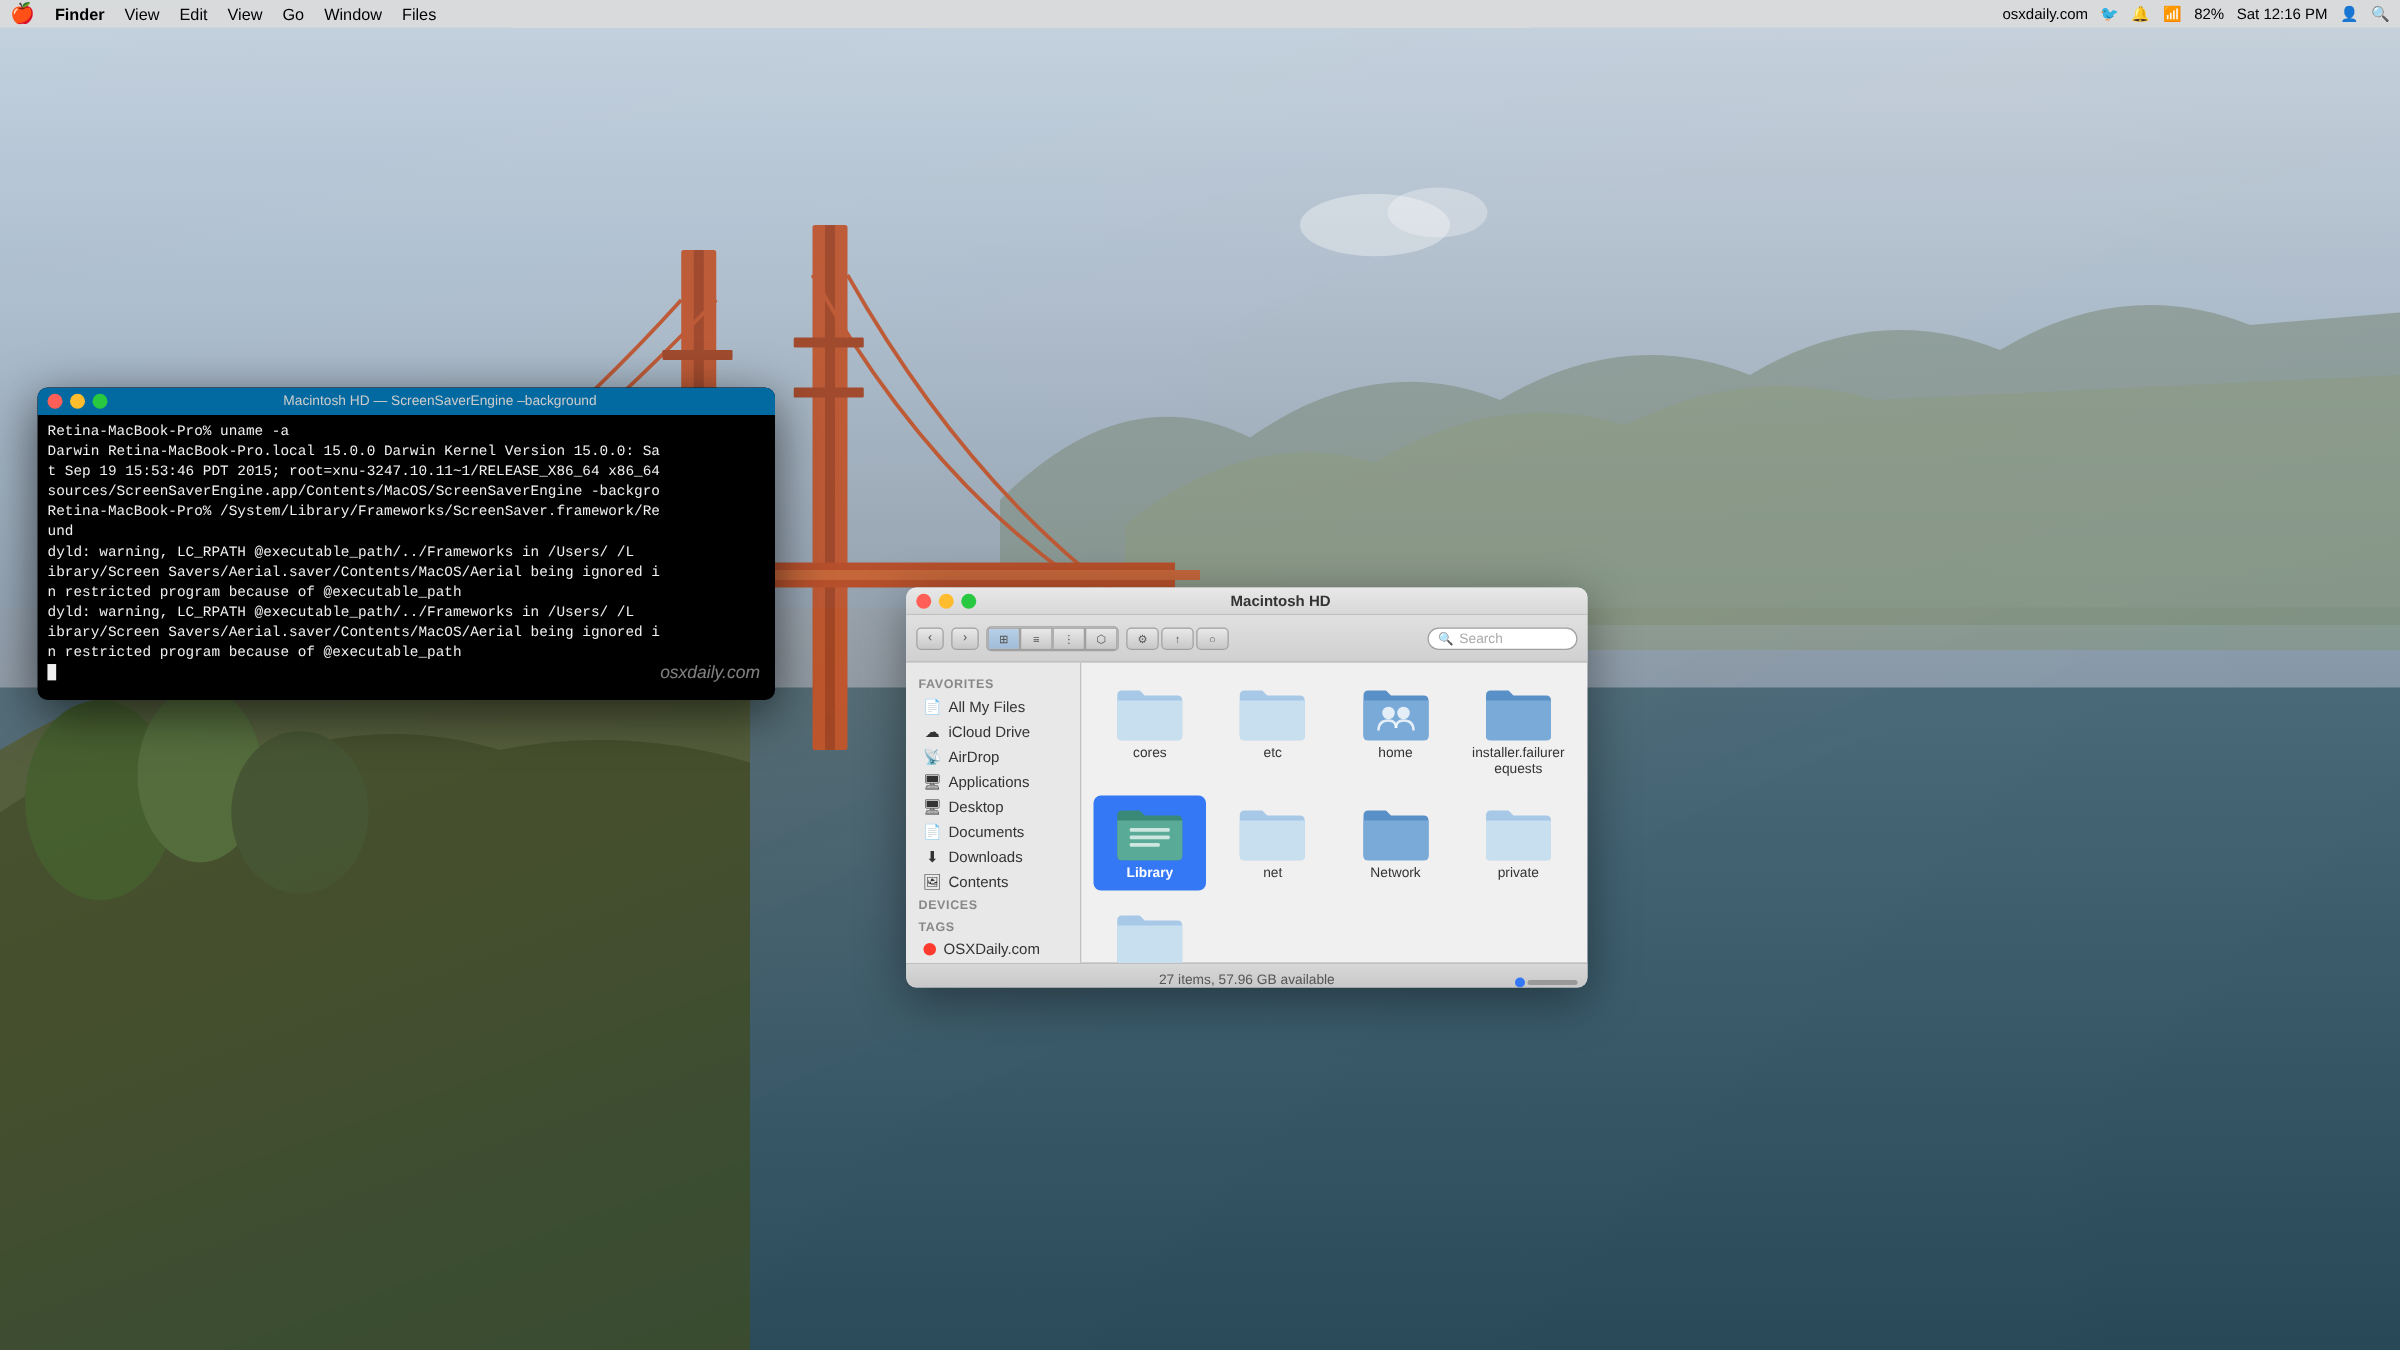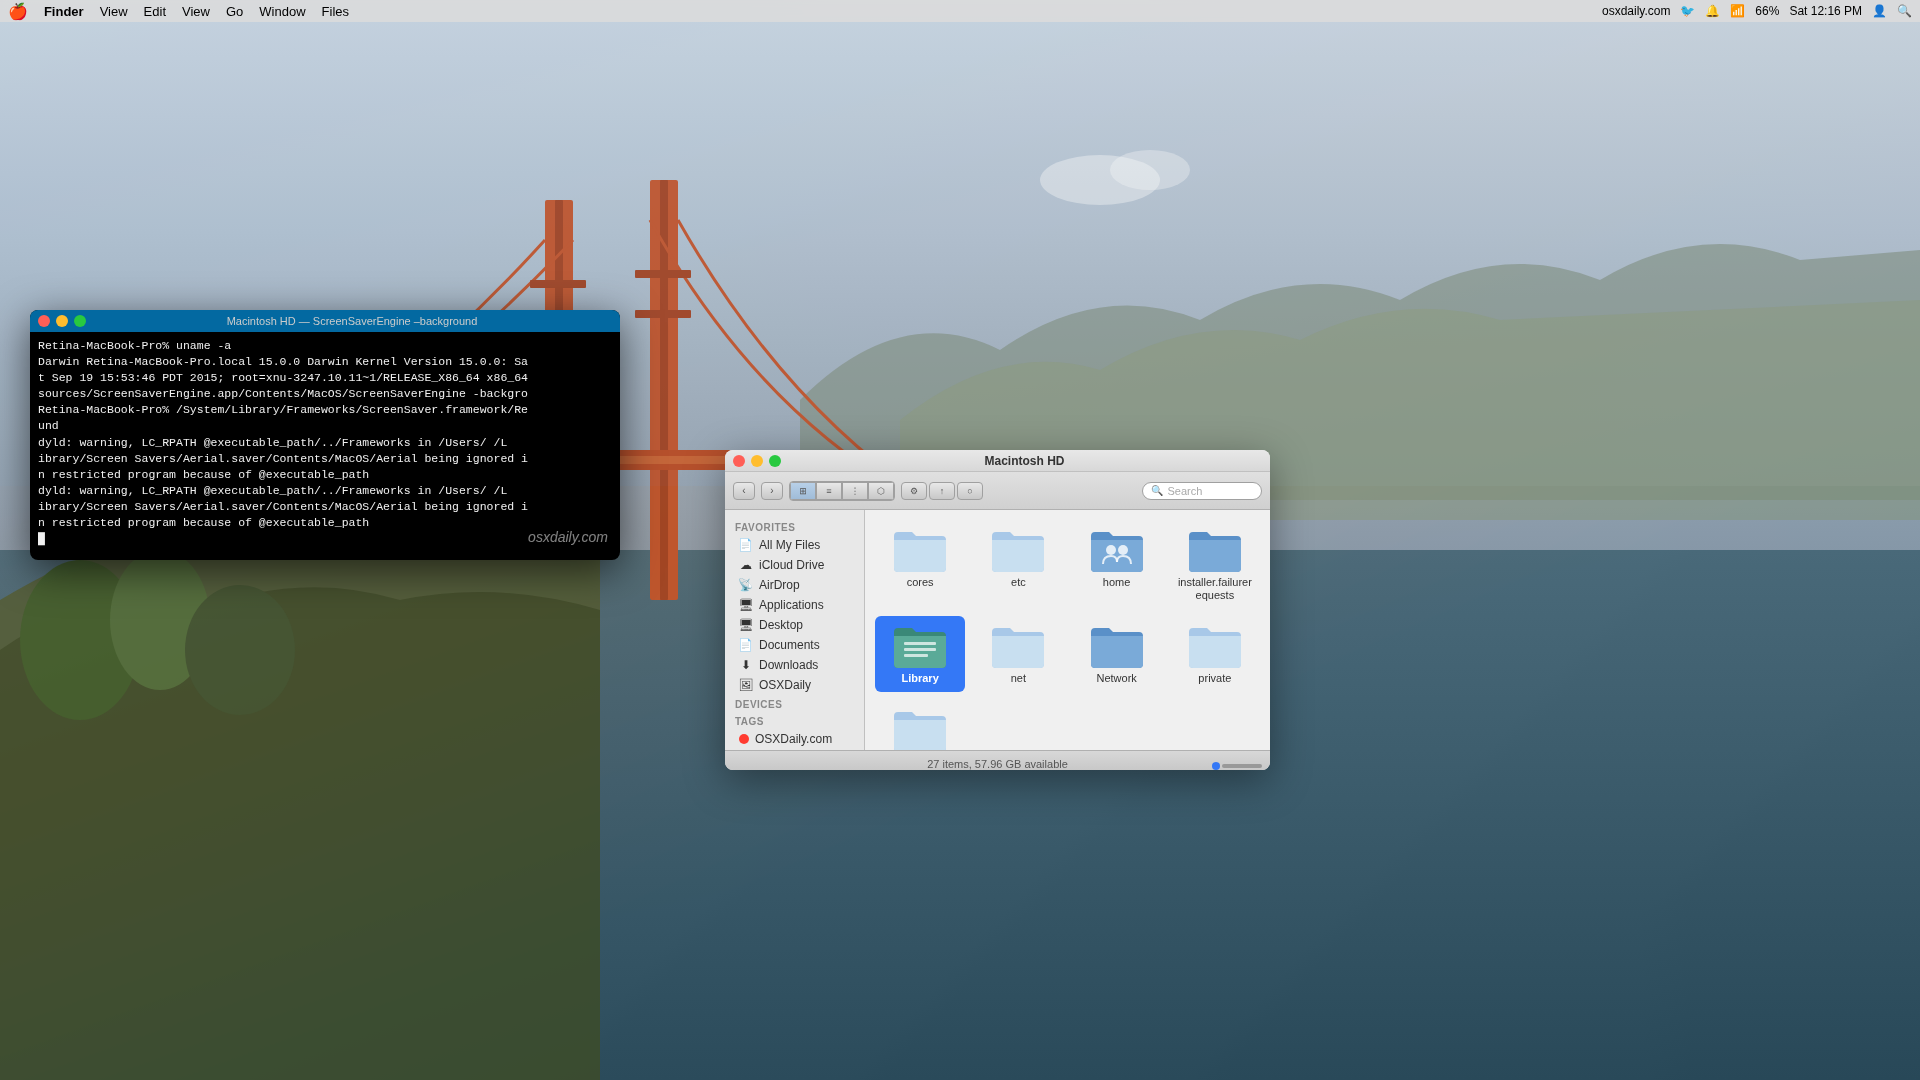--- a/index.html
+++ b/index.html
@@ -120,21 +120,21 @@
       right: 12px;
       font-family: -apple-system, sans-serif;
       font-size: 14px;
       color: rgba(255,255,255,0.5);
       font-style: italic;
     }
 
     
     #finder {
       position: absolute;
-      top: 450px;
+      top: 470px;
       left: 725px;
       width: 545px;
       height: 320px;
       background: #f0f0f0;
       border-radius: 8px;
       box-shadow: 0 10px 40px rgba(0,0,0,0.4);
       overflow: hidden;
       z-index: 600;
       display: flex;
       flex-direction: column;
@@ -431,21 +431,21 @@
     <span class="menu-item">View</span>
     <span class="menu-item">Go</span>
     <span class="menu-item">Window</span>
     <span class="menu-item">Files</span>
   </div>
   <div id="menubar-right">
     <span>osxdaily.com</span>
     <span>🐦</span>
     <span>🔔</span>
     <span>📶</span>
-    <span>66%</span>
+    <span>82%</span>
     <span>Sat 12:16 PM</span>
     <span>👤</span>
     <span>🔍</span>
   </div>
 </div>
 
 <div id="terminal">
   <div id="terminal-titlebar">
     <div class="traffic-light tl-close"></div>
     <div class="traffic-light tl-min"></div>
@@ -526,21 +526,21 @@
       <div class="sidebar-item">
         <span class="sidebar-icon">📄</span>
         <span>Documents</span>
       </div>
       <div class="sidebar-item">
         <span class="sidebar-icon">⬇</span>
         <span>Downloads</span>
       </div>
       <div class="sidebar-item">
         <span class="sidebar-icon">🖼</span>
-        <span>OSXDaily</span>
+        <span>Contents</span>
       </div>
       <div class="sidebar-section-header">DEVICES</div>
       <div class="sidebar-section-header">TAGS</div>
       <div class="sidebar-item">
         <span class="tag-dot" style="background:#ff3b30"></span>
         <span>OSXDaily.com</span>
       </div>
       <div class="sidebar-item">
         
         

